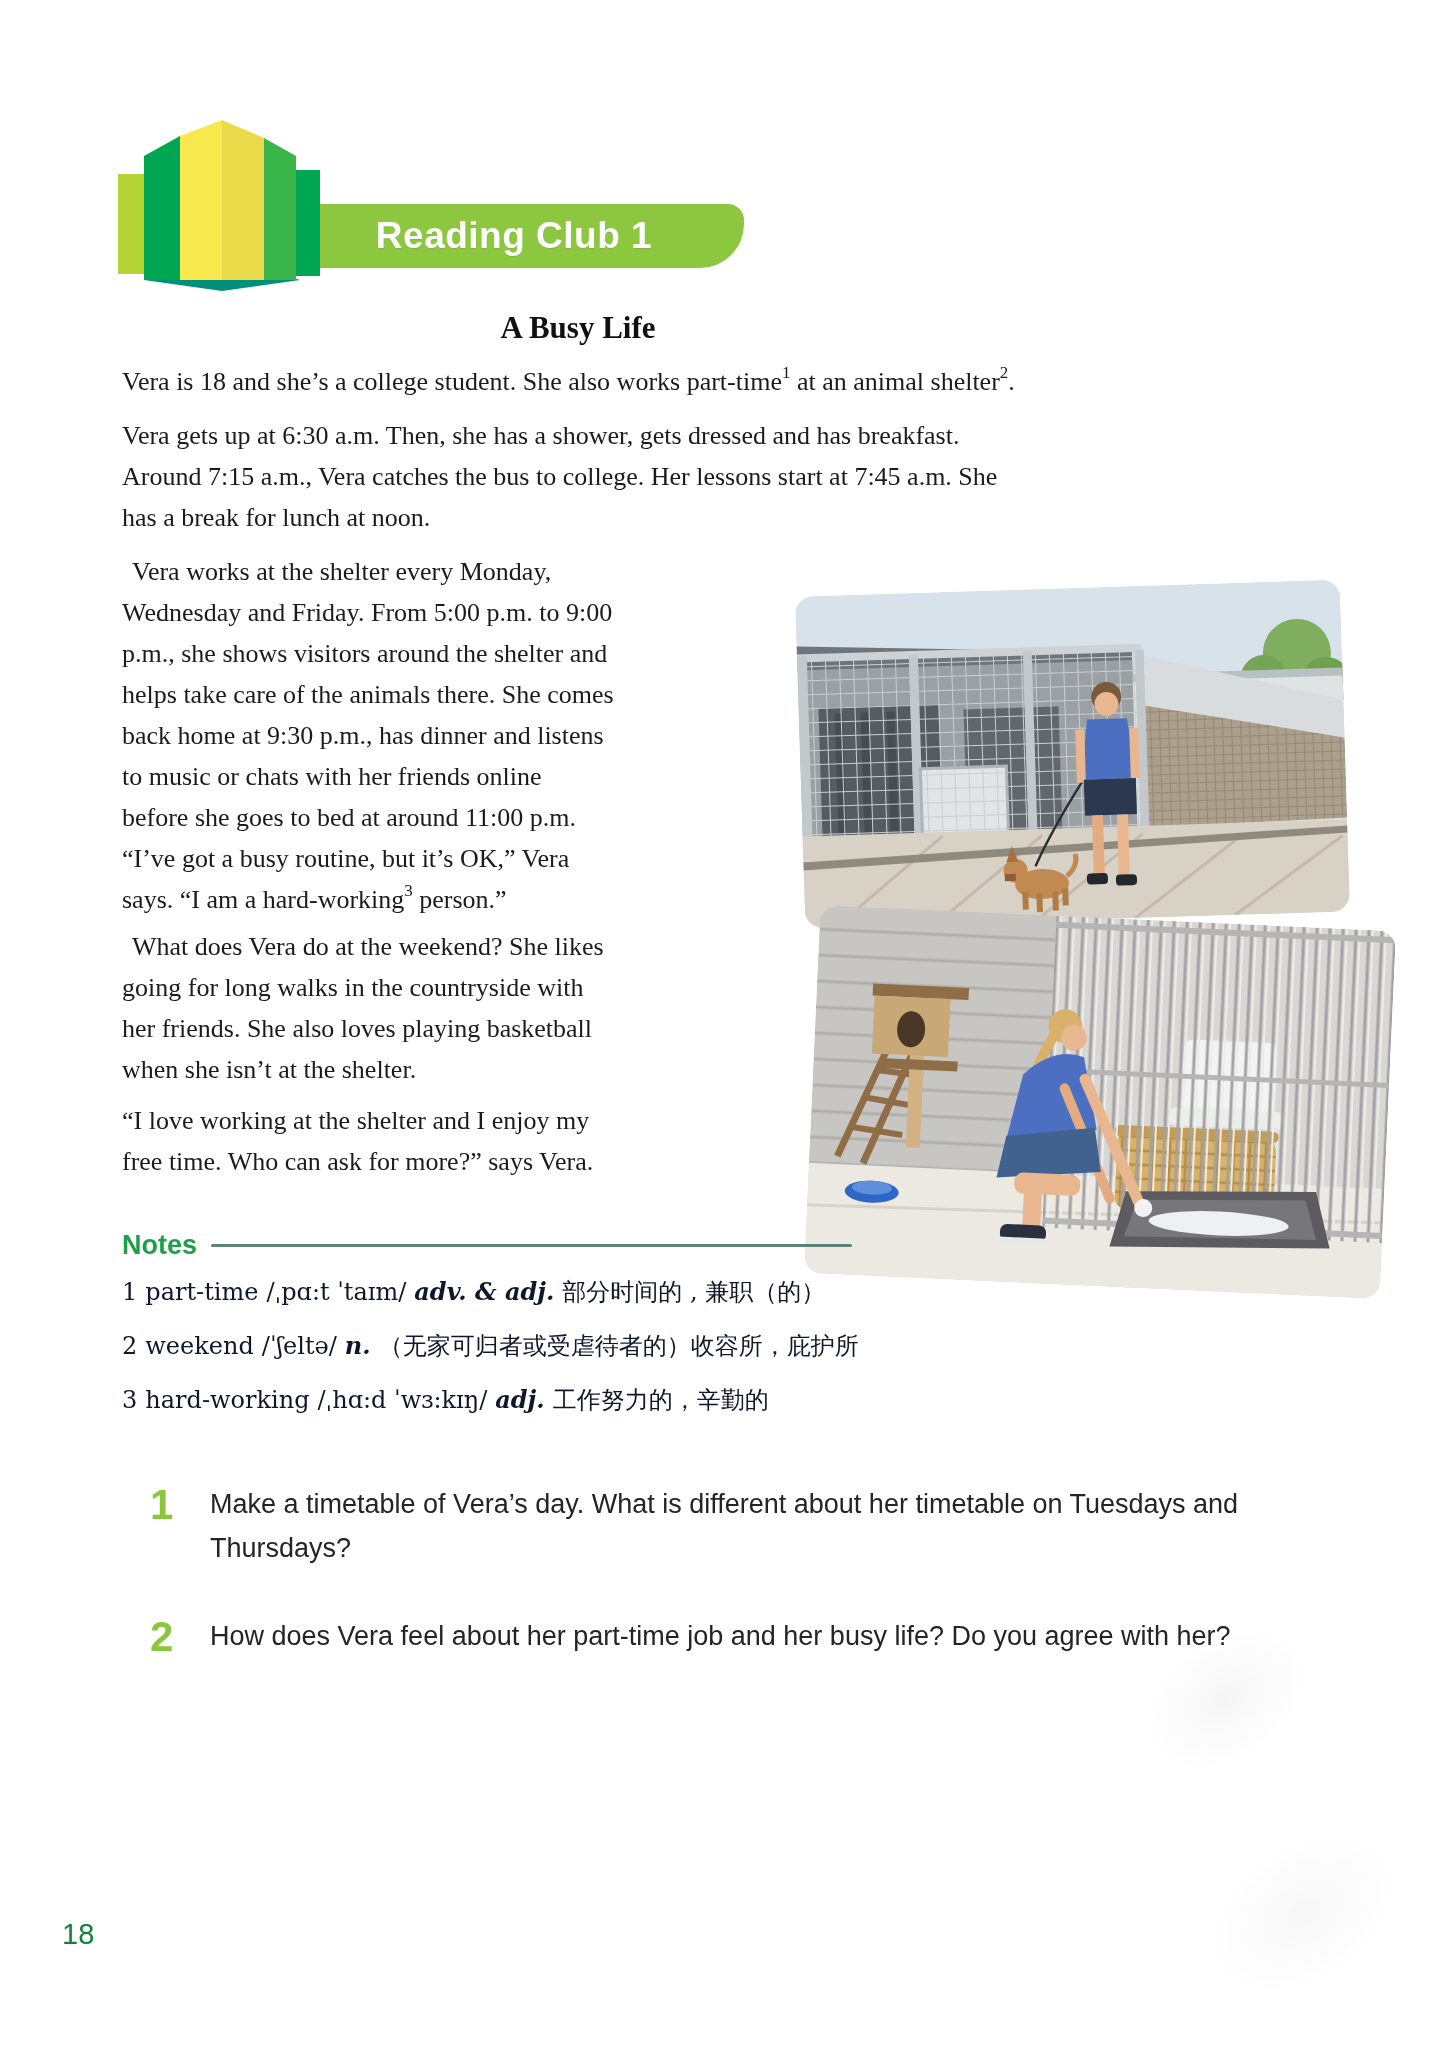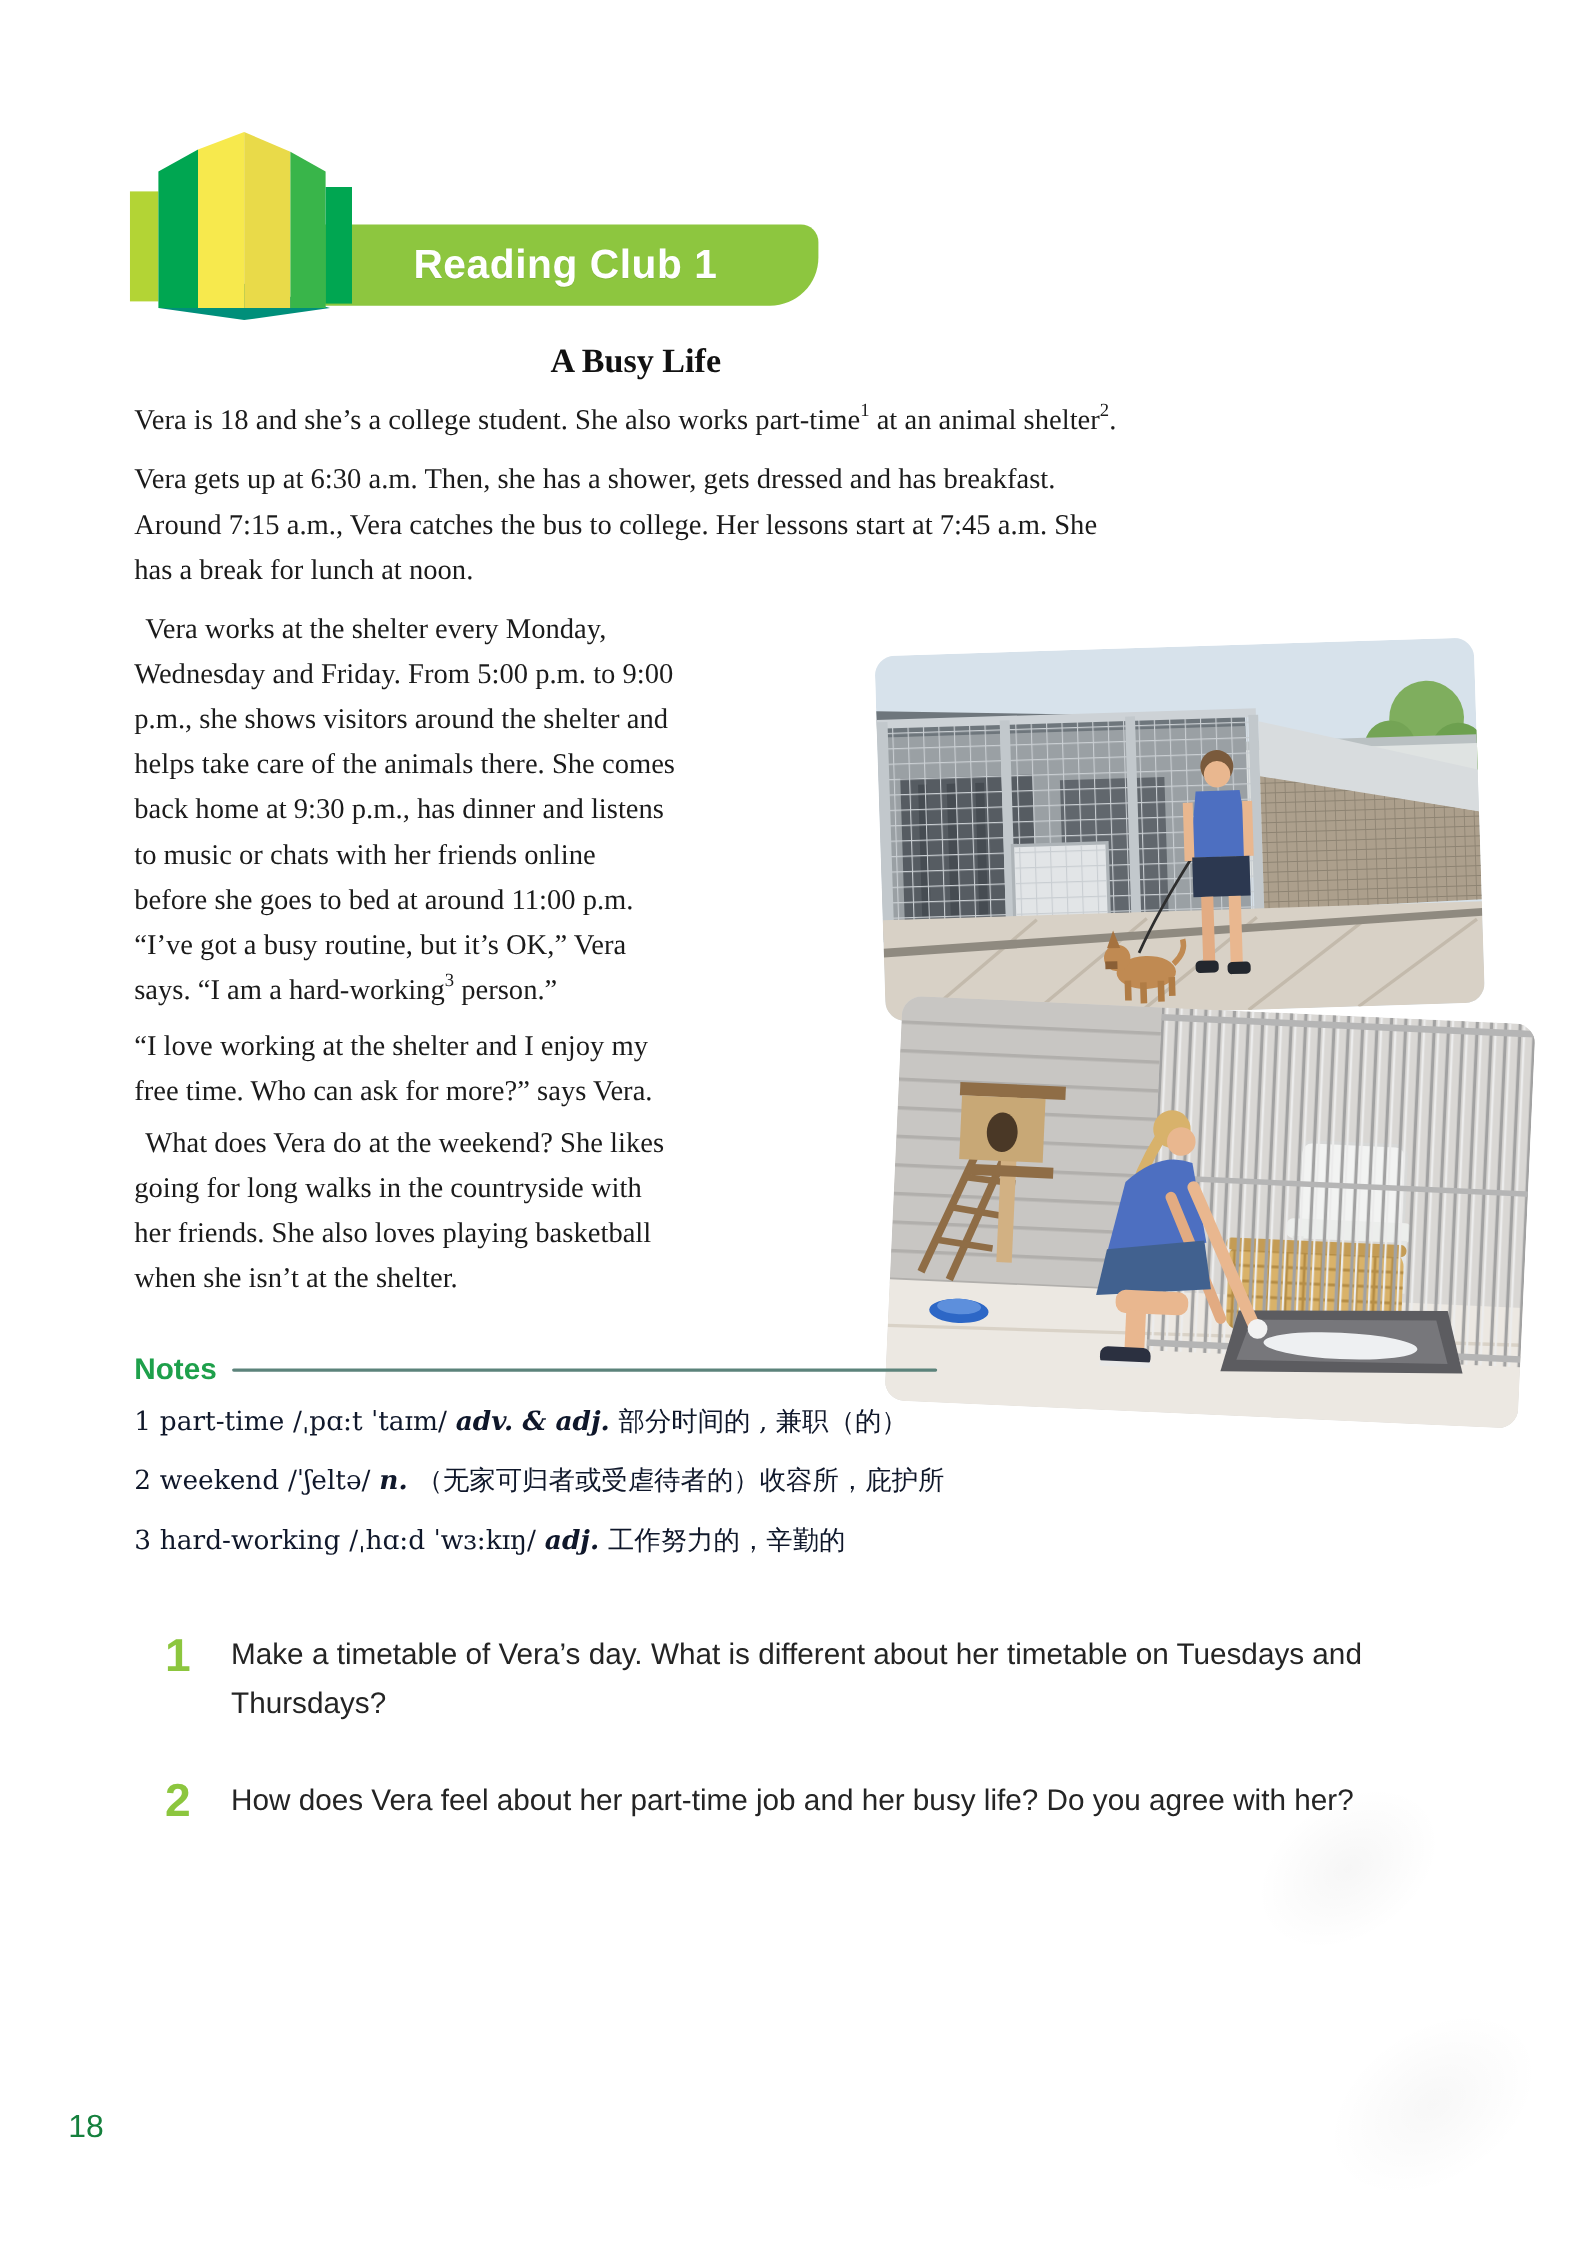--- a/index.html
+++ b/index.html
@@ -5,21 +5,21 @@
   * { box-sizing: border-box; }
   html,body { margin:0; padding:0; }
   body {
     width:1449px; height:2047px; position:relative;
     background:#ffffff; overflow:hidden;
     font-family:"Liberation Serif", serif; color:#1b1b1b;
   }
 
   
   .rc-banner {
-    position:absolute; left:284px; top:204px; width:460px; height:74px;
+    position:absolute; left:284px; top:204px; width:460px; height:64px;
     background:#8dc63f; border-radius:6px 16px 44px 0;
     display:flex; align-items:center; justify-content:center; z-index:1;
   }
   .rc-banner span {
     font-family:"Liberation Sans", sans-serif; font-weight:bold;
     font-size:37px; color:#ffffff; letter-spacing:0.5px;
     text-shadow:0 1px 0 rgba(0,0,0,0.08);
   }
   .book-icon { position:absolute; left:118px; top:108px; z-index:2; }
 
@@ -249,22 +249,22 @@
     </g>
   </svg>
 </figure>
 
 <div class="content">
   <h1 class="title">A Busy Life</h1>
 
   <p class="para wide">Vera is 18 and she’s a college student. She also works part-time<sup>1</sup> at an animal shelter<sup>2</sup>.</p>
   <p class="para wide">Vera gets up at 6:30 a.m. Then, she has a shower, gets dressed and has breakfast. Around 7:15 a.m., Vera catches the bus to college. Her lessons start at 7:45 a.m. She has a break for lunch at noon.</p>
   <p class="para narrow indent">Vera works at the shelter every Monday, Wednesday and Friday. From 5:00 p.m. to 9:00 p.m., she shows visitors around the shelter and helps take care of the animals there. She comes back home at 9:30 p.m., has dinner and listens to music or chats with her friends online before she goes to bed at around 11:00 p.m. “I’ve got a busy routine, but it’s OK,” Vera says. “I am a hard-working<sup>3</sup> person.”</p>
+  <p class="para narrow indent p4">What does Vera do at the weekend? She likes going for long walks in the countryside with her friends. She also loves playing basketball when she isn’t at the shelter.</p>
   <p class="para narrow p5">“I love working at the shelter and I enjoy my free time. Who can ask for more?” says Vera.</p>
-  <p class="para narrow indent p4">What does Vera do at the weekend? She likes going for long walks in the countryside with her friends. She also loves playing basketball when she isn’t at the shelter.</p>
 
   <section class="notes">
     <div class="notes-head">
       <span class="label">Notes</span>
       <span class="notes-rule"></span>
     </div>
     <div class="note-row">
       <span>1</span><span>part-time</span><span>/ˌpɑ:t ˈtaɪm/</span><span class="note-pos">adv. &amp; adj.</span><span>部分时间的 , 兼职（的）</span>
     </div>
     <div class="note-row">

